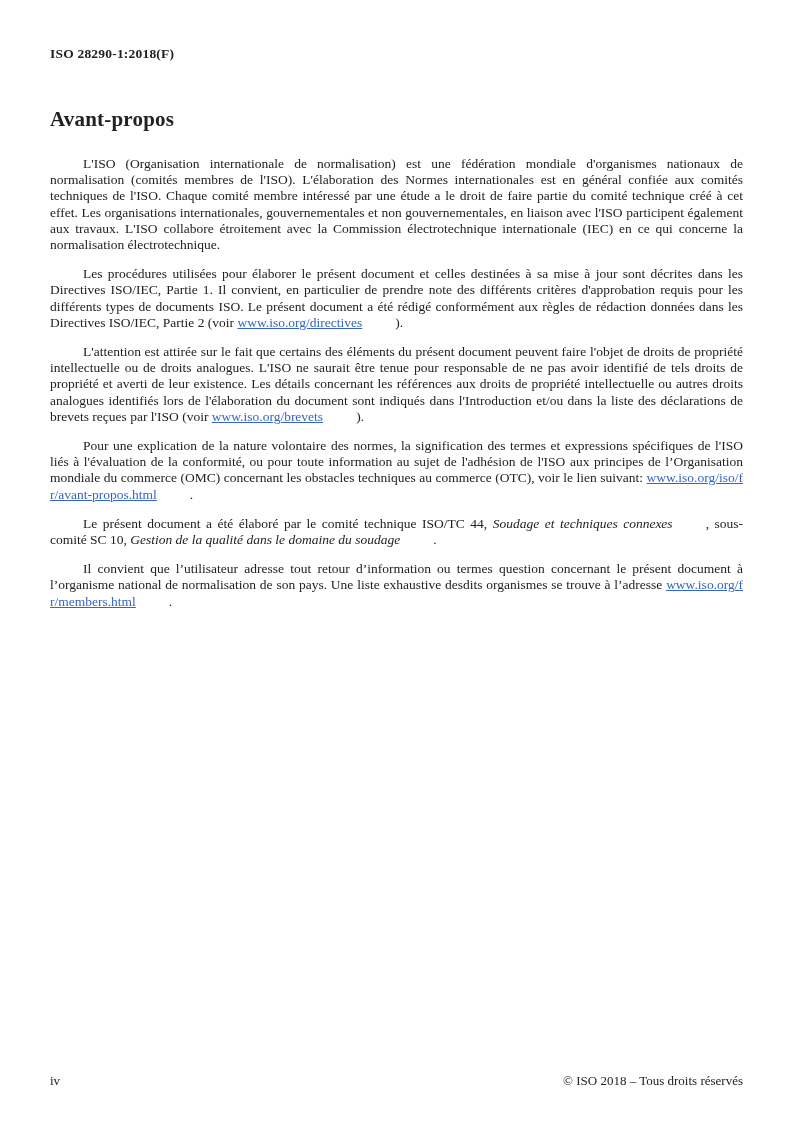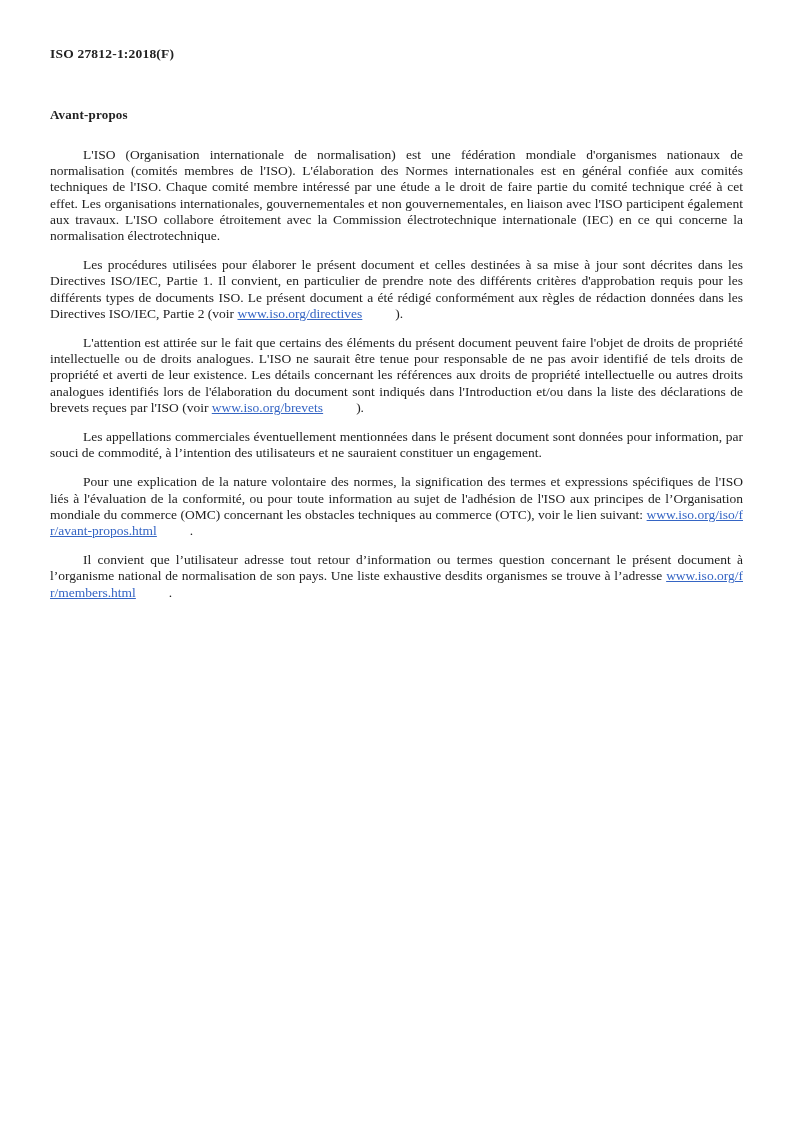--- a/index.html
+++ b/index.html
@@ -20,21 +20,21 @@
   .content {
     padding: 46px 50px 0 50px;
   }
   .doc-ref {
     font-weight: bold;
     font-size: 13.5px;
     line-height: 15px;
     letter-spacing: 0.2px;
   }
   .title {
-    font-size: 13px;
+    font-size: 21px;
     font-weight: bold;
     margin: 46px 0 24px 0;
     letter-spacing: 0.2px;
   }
   p.para {
     font-size: 13.5px;
     line-height: 16.2px;
     text-align: justify;
     margin: 0 0 13px 0;
   }
@@ -57,45 +57,49 @@
     font-size: 13px;
     line-height: 15px;
   }
 </style>
 </head>
 <body>
 
 <div class="page">
   <div class="content">
 
-    <div class="doc-ref">ISO 27812-1:2018(F)</div>
+    <div class="doc-ref">ISO 28290-1:2018(F)</div>
 
     <div class="title">Avant-propos</div>
 
     <p class="para">
       <span class="seg">L'ISO (Organisation internationale de normalisation) est une fédération mondiale d'organismes nationaux de normalisation (comités membres de l'ISO). L'élaboration des Normes internationales est en général confiée aux comités techniques de l'ISO. Chaque comité membre intéressé par une étude a le droit de faire partie du comité technique créé à cet effet. Les organisations internationales, gouvernementales et non gouvernementales, en liaison avec l'ISO participent également aux travaux. L'ISO collabore étroitement avec la Commission électrotechnique internationale (IEC) en ce qui concerne la normalisation électrotechnique.</span>
     </p>
 
     <p class="para">
       <span class="seg">Les procédures utilisées pour élaborer le présent document et celles destinées à sa mise à jour sont décrites dans les Directives ISO/IEC, Partie 1. Il convient, en particulier de prendre note des différents critères d'approbation requis pour les différents types de documents ISO. Le présent document a été rédigé conformément aux règles de rédaction données dans les Directives ISO/IEC, Partie 2 (voir </span><a class="link">www.iso.org/directives</a><span class="seg">).</span>
     </p>
 
     <p class="para">
       <span class="seg">L'attention est attirée sur le fait que certains des éléments du présent document peuvent faire l'objet de droits de propriété intellectuelle ou de droits analogues. L'ISO ne saurait être tenue pour responsable de ne pas avoir identifié de tels droits de propriété et averti de leur existence. Les détails concernant les références aux droits de propriété intellectuelle ou autres droits analogues identifiés lors de l'élaboration du document sont indiqués dans l'Introduction et/ou dans la liste des déclarations de brevets reçues par l'ISO (voir </span><a class="link">www.iso.org/brevets</a><span class="seg">).</span>
     </p>
 
-    <p class="para">
-      <span class="seg">Les appellations commerciales éventuellement mentionnées dans le présent document sont données pour information, par souci de commodité, à l’intention des utilisateurs et ne sauraient constituer un engagement.</span>
-    </p>
 
     <p class="para">
       <span class="seg">Pour une explication de la nature volontaire des normes, la signification des termes et expressions spécifiques de l'ISO liés à l'évaluation de la conformité, ou pour toute information au sujet de l'adhésion de l'ISO aux principes de l’Organisation mondiale du commerce (OMC) concernant les obstacles techniques au commerce (OTC), voir le lien suivant: </span><a class="link">www.iso.org/iso/fr/avant-propos.html</a><span class="seg">.</span>
     </p>
 
+    <p class="para">
+      <span class="seg">Le présent document a été élaboré par le comité technique ISO/TC 44, </span><em class="ital">Soudage et techniques connexes</em><span class="seg">, sous-comité SC 10, </span><em class="ital">Gestion de la qualité dans le domaine du soudage</em><span class="seg">.</span>
+    </p>
 
     <p class="para">
       <span class="seg">Il convient que l’utilisateur adresse tout retour d’information ou termes question concernant le présent document à l’organisme national de normalisation de son pays. Une liste exhaustive desdits organismes se trouve à l’adresse </span><a class="link">www.iso.org/fr/members.html</a><span class="seg">.</span>
     </p>
 
 
   </div>
 
+  <div class="footer">
+    <span>iv</span>
+    <span>© ISO 2018 – Tous droits réservés</span>
+  </div>
 </div>
 
 </body></html>

